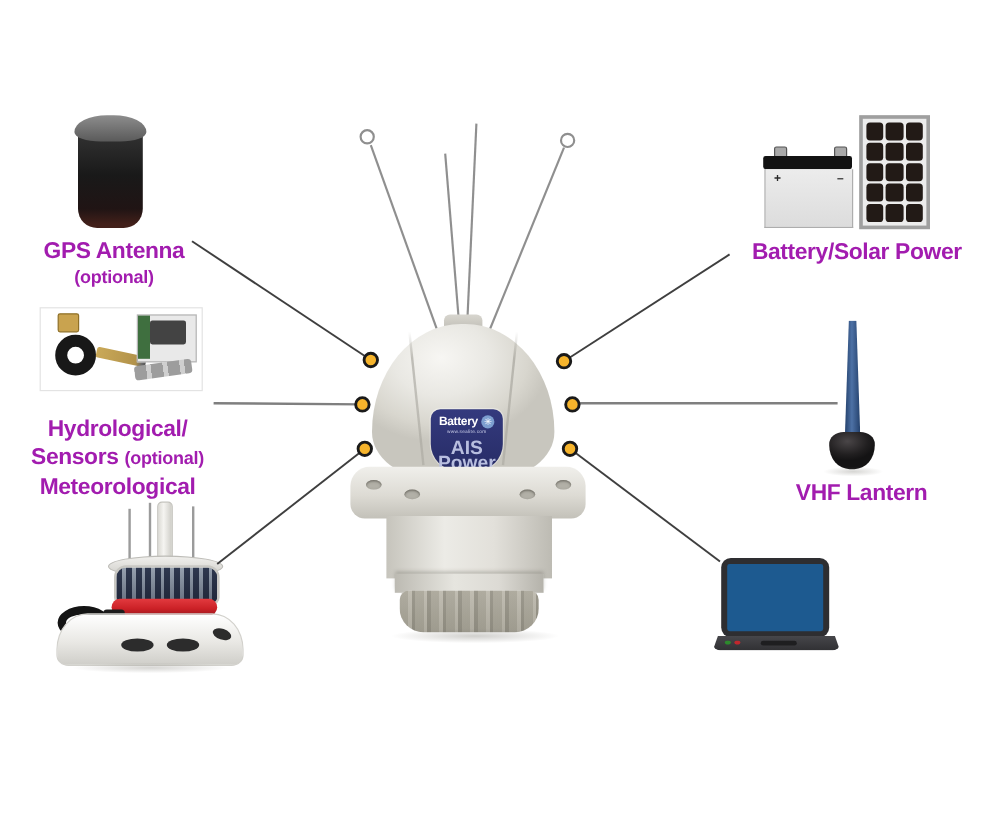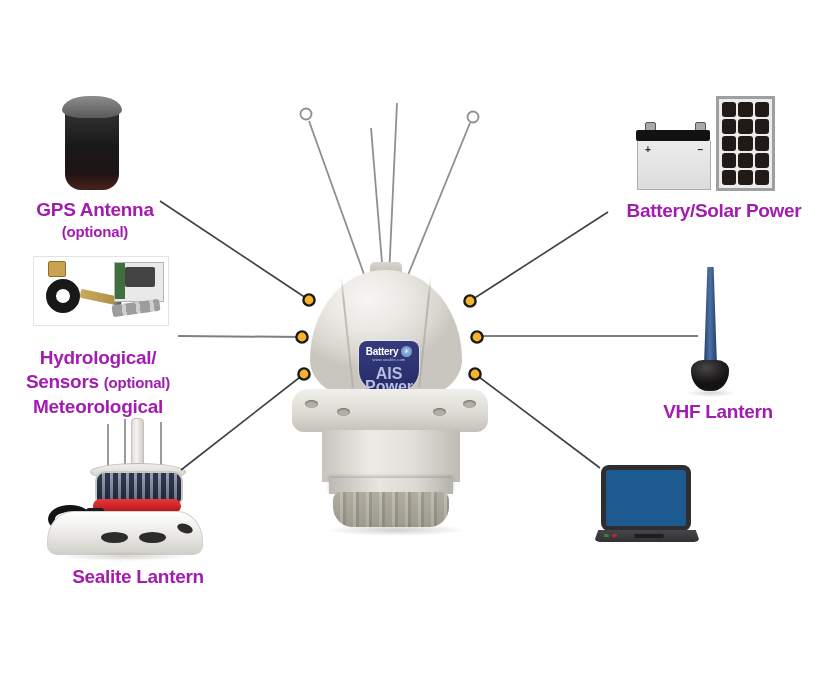--- a/index.html
+++ b/index.html
@@ -250,18 +250,15 @@
   <div class="lbl" style="left:12px;top:346px;width:172px;">
     <span class="big">Hydrological/</span>
     <span class="big"><span>Sensors</span> <span class="inline-small">(optional)</span></span>
     <span class="big">Meteorological</span>
   </div>
 
   <div class="lbl" style="left:636px;top:400px;width:164px;">
     <span class="big">VHF Lantern</span>
   </div>
 
-  <div class="lbl" style="left:54px;top:565px;width:168px;">
-    <span class="big">Sealite Lantern</span>
-  </div>
 
 
 </div>
 
 </body></html>

